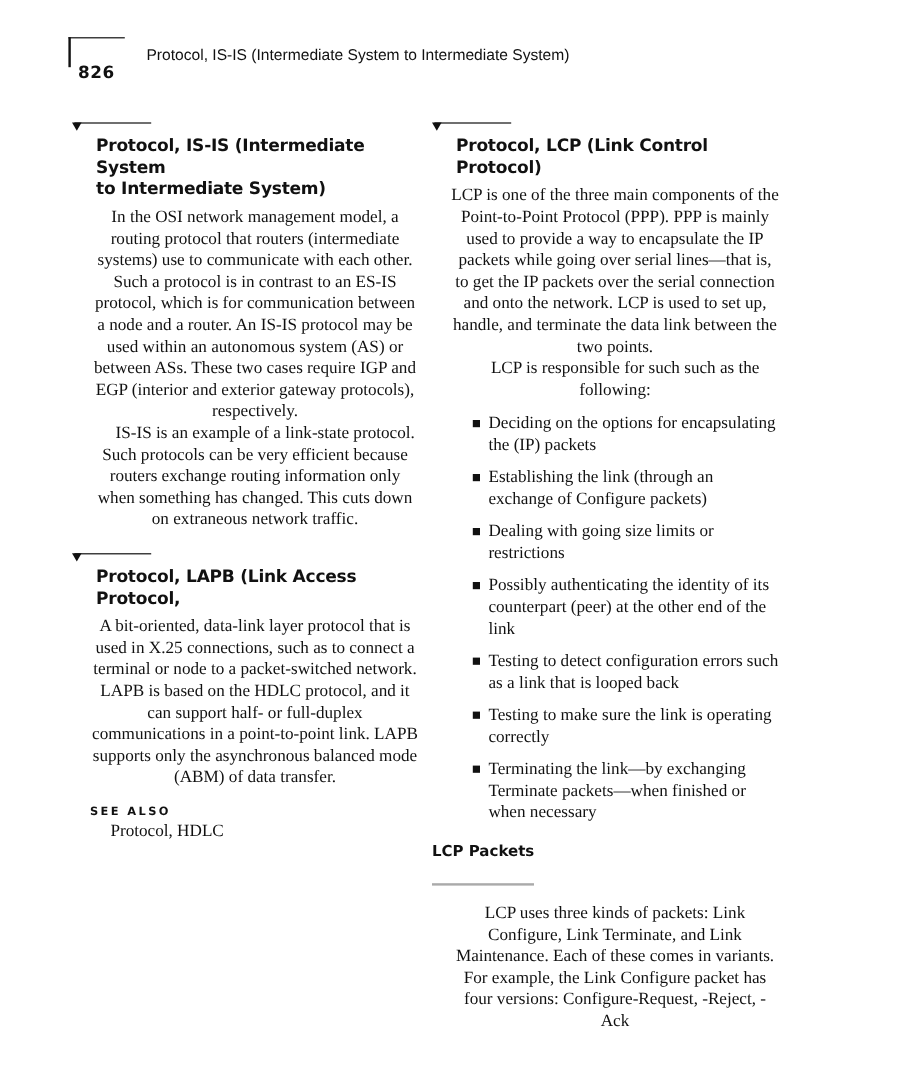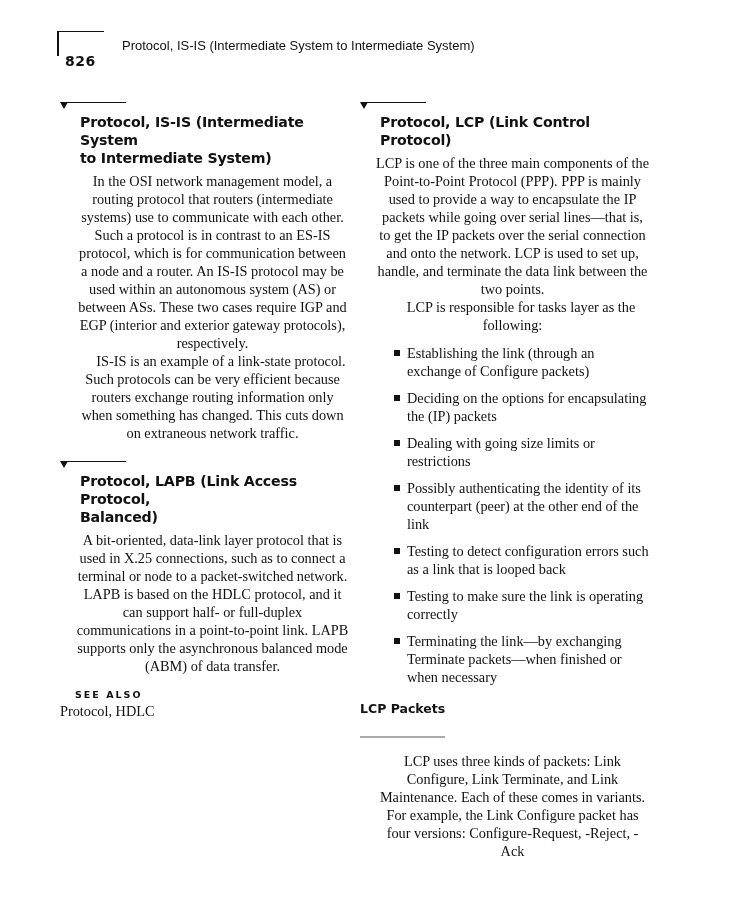--- a/index.html
+++ b/index.html
@@ -102,20 +102,21 @@
       font-family: "DejaVu Sans", sans-serif;
       font-weight: bold;
       font-size: 9.5px;
       letter-spacing: 2px;
       margin: 14px 0 2px 15px;
     }
     .see-also-item {
       font-family: "Liberation Serif", serif;
       font-size: 14.3px;
       line-height: 18px;
+      margin-left: 32px;
     }
 
     .bullets {
       list-style: none;
       margin: 10px 0 0 0;
       padding: 0;
     }
     .bullets li {
       position: relative;
       padding-left: 47px;
@@ -169,46 +170,45 @@
     </div>
   </div>
 
   <div class="entry" style="margin-top:17px;">
     <div class="entry-marker">
       <div class="rule"></div>
       <div class="tri"></div>
     </div>
     <div class="entry-title">
       <div>Protocol, LAPB (Link Access Protocol,</div>
-      <div>Balanced)</div>
     </div>
     <div class="body-text">
       <p>A bit-oriented, data-link layer protocol that is used in X.25 connections, such as to connect a terminal or node to a packet-switched network. LAPB is based on the HDLC protocol, and it can support half- or full-duplex communications in a point-to-point link. LAPB supports only the asynchronous balanced mode (ABM) of data transfer.</p>
     </div>
     <div class="see-also-label">SEE ALSO</div>
     <div class="see-also-item">Protocol, HDLC</div>
   </div>
 
 </div>
 
 <div class="col col-right">
   <div class="entry">
     <div class="entry-marker">
       <div class="rule"></div>
       <div class="tri"></div>
     </div>
     <div class="entry-title">Protocol, LCP (Link Control Protocol)</div>
     <div class="body-text">
       <p>LCP is one of the three main components of the Point-to-Point Protocol (PPP). PPP is mainly used to provide a way to encapsulate the IP packets while going over serial lines—that is, to get the IP packets over the serial connection and onto the network. LCP is used to set up, handle, and terminate the data link between the two points.</p>
-      <p class="indent">LCP is responsible for tasks layer as the following:</p>
+      <p class="indent">LCP is responsible for such such as the following:</p>
     </div>
 
     <ul class="bullets">
+      <li><span class="bullet-icon"></span><span>Deciding on the options for encapsulating the (IP) packets</span></li>
       <li><span class="bullet-icon"></span><span>Establishing the link (through an exchange of Configure packets)</span></li>
-      <li><span class="bullet-icon"></span><span>Deciding on the options for encapsulating the (IP) packets</span></li>
       <li><span class="bullet-icon"></span><span>Dealing with going size limits or restrictions</span></li>
       <li><span class="bullet-icon"></span><span>Possibly authenticating the identity of its counterpart (peer) at the other end of the link</span></li>
       <li><span class="bullet-icon"></span><span>Testing to detect configuration errors such as a link that is looped back</span></li>
       <li><span class="bullet-icon"></span><span>Testing to make sure the link is operating correctly</span></li>
       <li><span class="bullet-icon"></span><span>Terminating the link—by exchanging Terminate packets—when finished or when necessary</span></li>
     </ul>
 
     <div class="subhead">LCP Packets</div>
     <div class="body-text" style="margin-top:14px;">
       <p>LCP uses three kinds of packets: Link Configure, Link Terminate, and Link Maintenance. Each of these comes in variants. For example, the Link Configure packet has four versions: Configure-Request, -Reject, -Ack</p>

